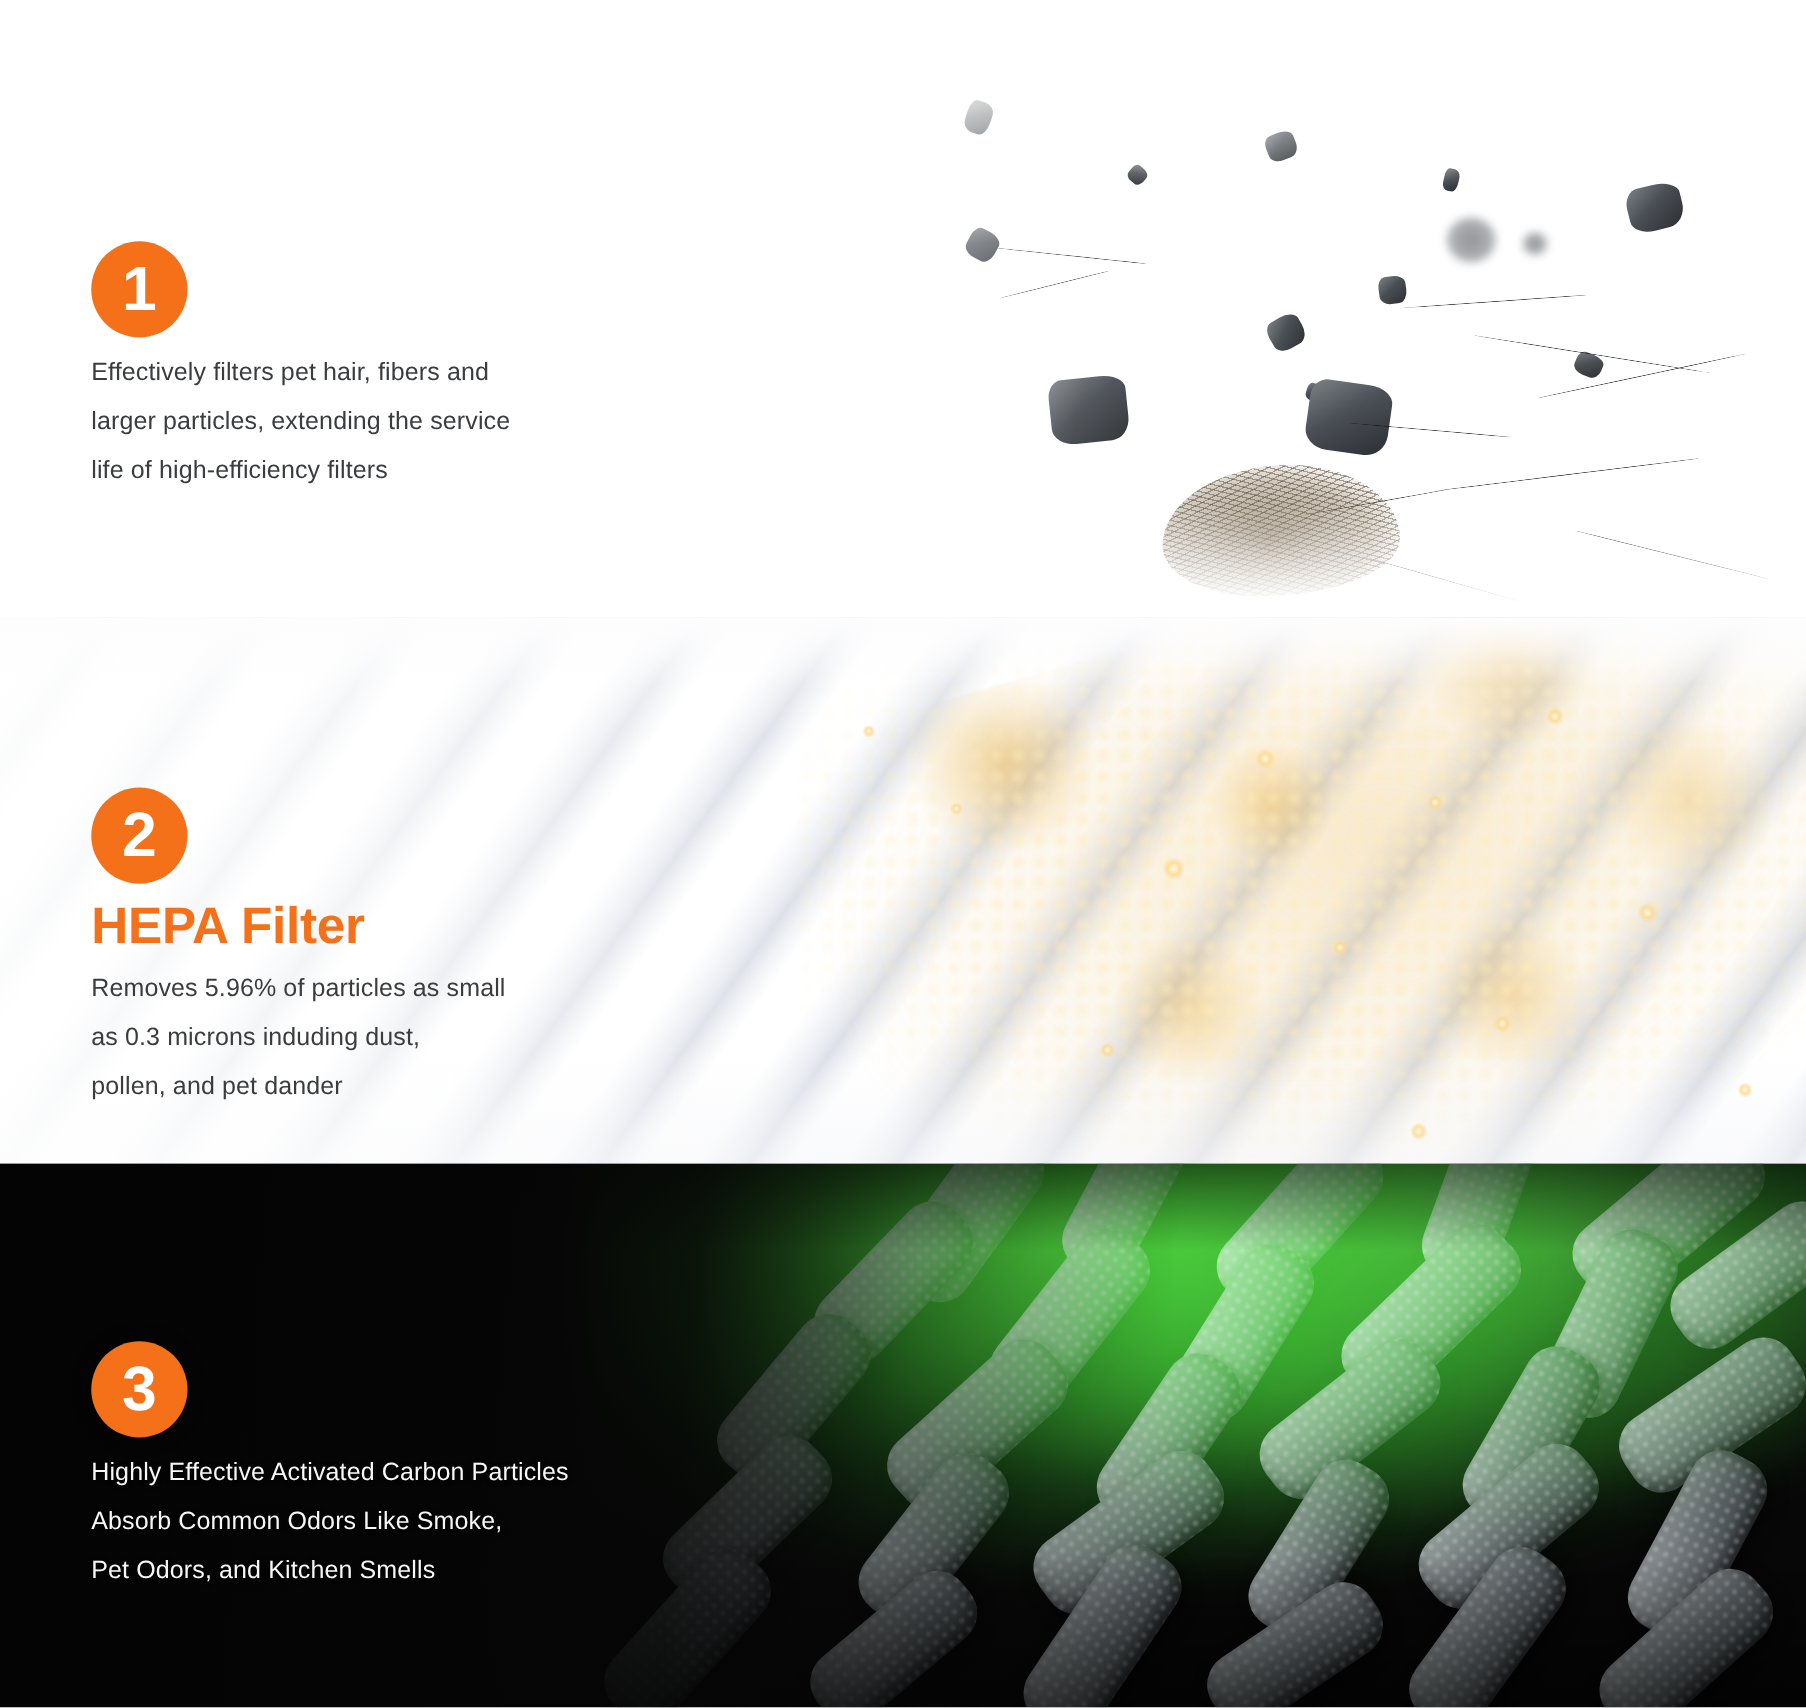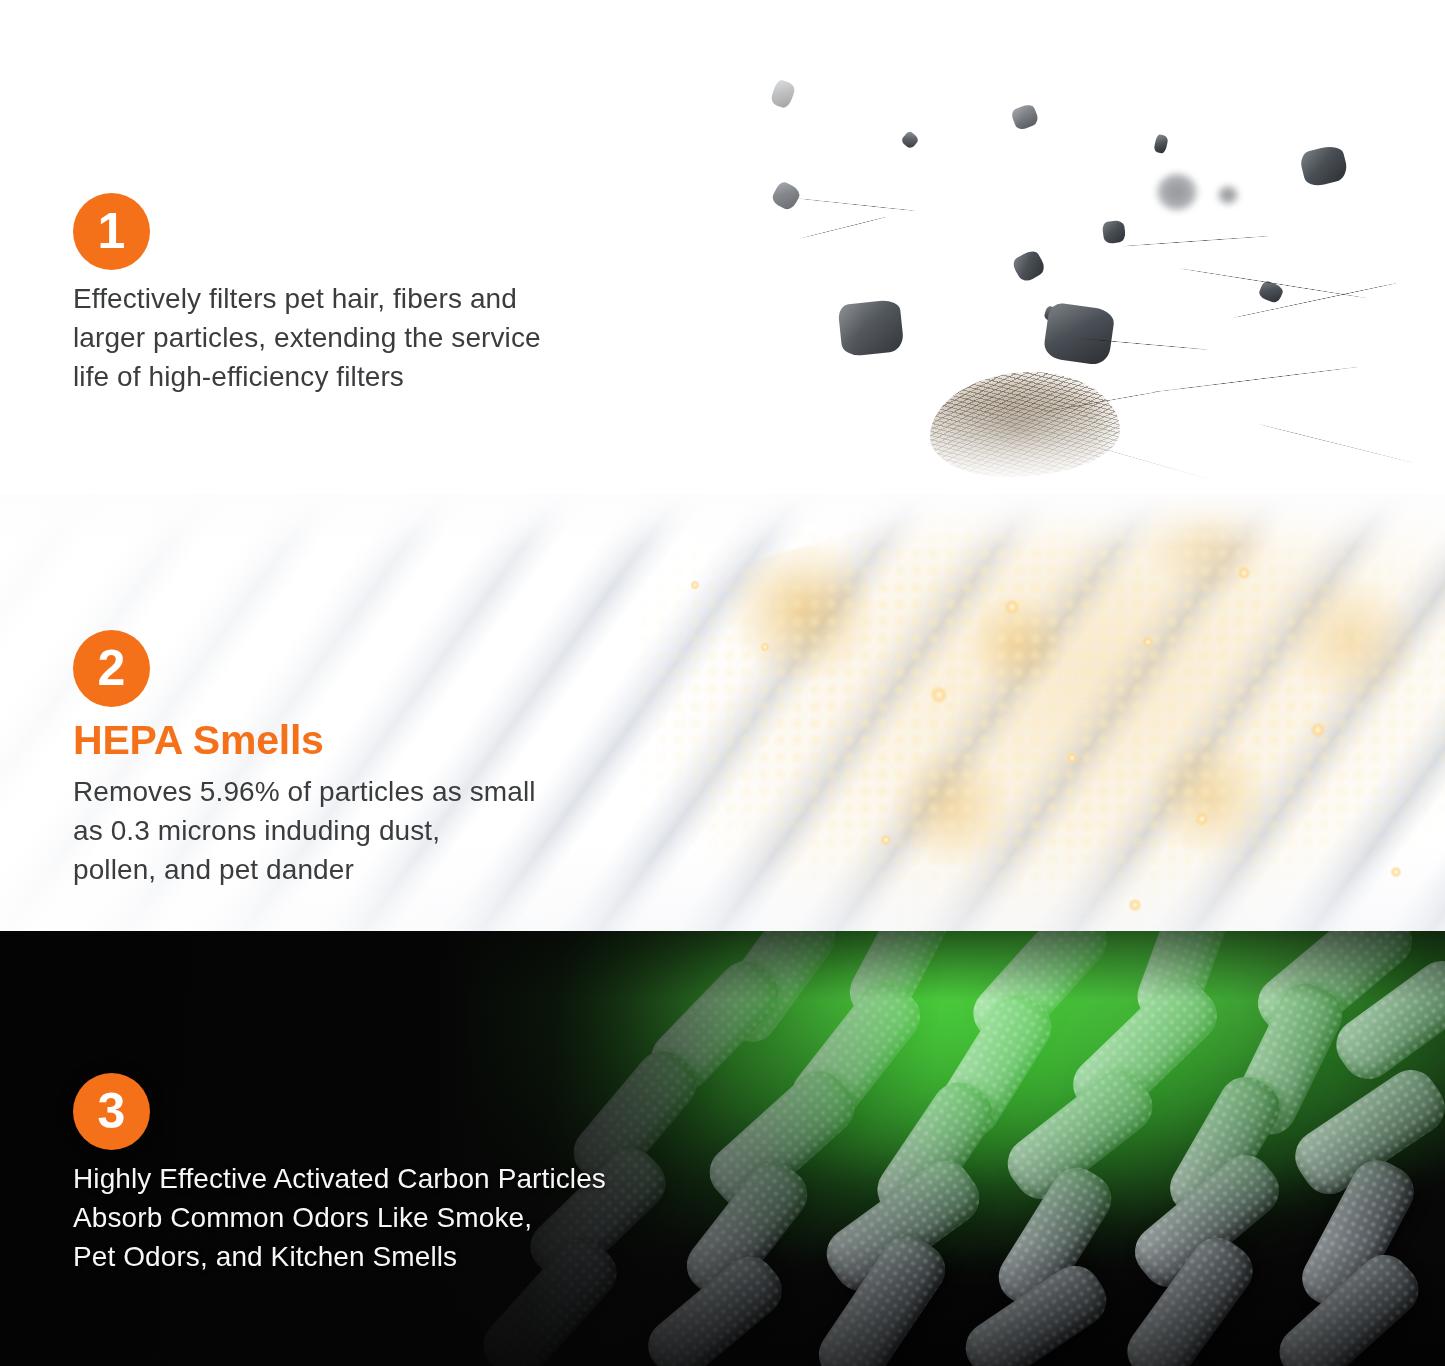--- a/index.html
+++ b/index.html
@@ -252,21 +252,21 @@
     margin-top: 10px;
     font-size: 41px;
     line-height: 46px;
     font-weight: bold;
     color: #F4711A;
     letter-spacing: -0.2px;
     white-space: nowrap;
   }
   .step-body {
     margin-top: 9px;
-    font-size: 28px;
+    font-size: 20px;
     line-height: 39px;
     font-weight: normal;
     color: #3a3c3e;
     white-space: pre-line;
     letter-spacing: 0.1px;
   }
   .step-body.on-dark {
     color: #f7f7f7;
     text-shadow: 0 1px 4px rgba(0,0,0,0.85);
   }
@@ -386,21 +386,21 @@
 
   <div class="content" id="content-1">
     <div class="badge">1</div>
     <div class="step-body">Effectively filters pet hair, fibers and
 larger particles, extending the service
 life of high-efficiency filters</div>
   </div>
 
   <div class="content" id="content-2">
     <div class="badge">2</div>
-    <div class="step-heading">HEPA Smells</div>
+    <div class="step-heading">HEPA Filter</div>
     <div class="step-body">Removes 5.96% of particles as small
 as 0.3 microns induding dust,
 pollen, and pet dander</div>
   </div>
 
   <div class="content" id="content-3">
     <div class="badge on-dark">3</div>
     <div class="step-body on-dark">Highly Effective Activated Carbon Particles
 Absorb Common Odors Like Smoke,
 Pet Odors, and Kitchen Smells</div>

